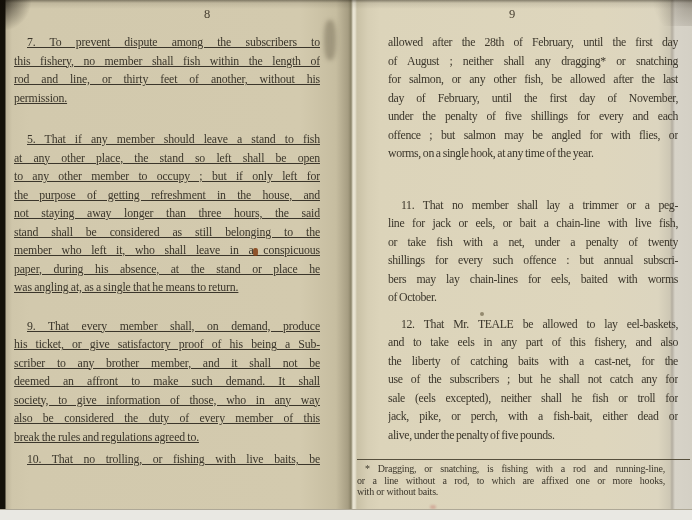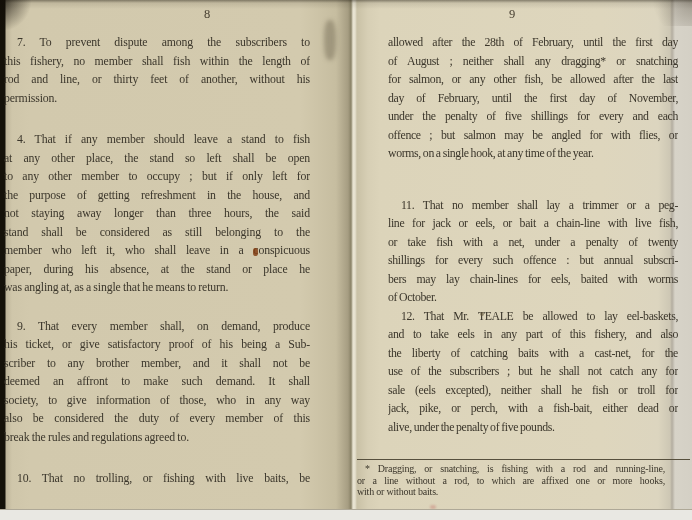--- a/index.html
+++ b/index.html
@@ -25,32 +25,32 @@
   #corner-shade-tl{position:absolute;left:0;top:0;width:34px;height:30px;
     background:radial-gradient(circle at 0 0, rgba(18,13,6,0.75), rgba(18,13,6,0) 70%);}
   #corner-shade-tr{position:absolute;right:0;top:0;width:50px;height:26px;
     background:radial-gradient(circle at 100% 0, rgba(60,50,35,0.35), rgba(60,50,35,0) 70%);}
   #bottom-edge{position:absolute;left:0;bottom:0;width:692px;height:10px;
     background:#e9e8e3;border-top:1px solid rgba(125,115,90,0.55);}
   .pagenum{position:absolute;top:7px;font-size:12.5px;color:#473f31;}
   #pn-left{left:204px;}
   #pn-right{left:509px;}
   .textcol{position:absolute;top:33px;}
-  #text-left{left:4px;width:306px;letter-spacing:-0.15px;word-spacing:-0.5px;}
+  #text-left{left:14px;width:306px;letter-spacing:-0.15px;word-spacing:-0.5px;text-decoration:underline;}
   #text-right{left:388px;width:290px;letter-spacing:-0.35px;word-spacing:-0.7px;}
   .line{height:18.5px;line-height:18.5px;font-size:11.8px;text-align:justify;overflow:hidden;}
   .line::after{content:"";display:inline-block;width:100%;height:0;}
   .line.nj{text-align:left;}
   .line.nj::after{content:none;}
   .line.ind{text-indent:13px;}
   #text-left .para:nth-child(2){margin-top:23px;}
   #text-left .para:nth-child(3){margin-top:20px;}
-  #text-left .para:nth-child(4){margin-top:23px;}
+  #text-left .para:nth-child(4){margin-top:4px;}
   #text-right .para:nth-child(2){margin-top:33px;}
-  #text-right .para:nth-child(3){}
+  #text-right .para:nth-child(3){margin-top:8px;}
   #footnote{position:absolute;left:357px;top:459px;width:333px;}
   #fn-rule{width:333px;height:0;border-top:1.5px solid #564f3d;margin-bottom:3px;}
   #fn-text{width:308px;}
   .fn-line{height:11.5px;line-height:11.5px;font-size:10px;letter-spacing:-0.2px;
     text-align:justify;overflow:hidden;}
   .fn-line::after{content:"";display:inline-block;width:100%;height:0;}
   .fn-line.nj{text-align:left;}
   .fn-line.nj::after{content:none;}
   .fn-line.ind{text-indent:8px;}
   .stain{position:absolute;border-radius:50%;pointer-events:none;}
@@ -72,21 +72,21 @@
   <div class="pagenum" id="pn-right">9</div>
 
   <div class="textcol" id="text-left">
       <div class="para">
         <div class="line ind">7. To prevent dispute among the subscribers to</div>
         <div class="line">this fishery, no member shall fish within the length of</div>
         <div class="line">rod and line, or thirty feet of another, without his</div>
         <div class="line nj">permission.</div>
       </div>
       <div class="para">
-        <div class="line ind">4. That if any member should leave a stand to fish</div>
+        <div class="line ind">5. That if any member should leave a stand to fish</div>
         <div class="line">at any other place, the stand so left shall be open</div>
         <div class="line">to any other member to occupy ; but if only left for</div>
         <div class="line">the purpose of getting refreshment in the house, and</div>
         <div class="line">not staying away longer than three hours, the said</div>
         <div class="line">stand shall be considered as still belonging to the</div>
         <div class="line">member who left it, who shall leave in a conspicuous</div>
         <div class="line">paper, during his absence, at the stand or place he</div>
         <div class="line nj">was angling at, as a single that he means to return.</div>
       </div>
       <div class="para">

